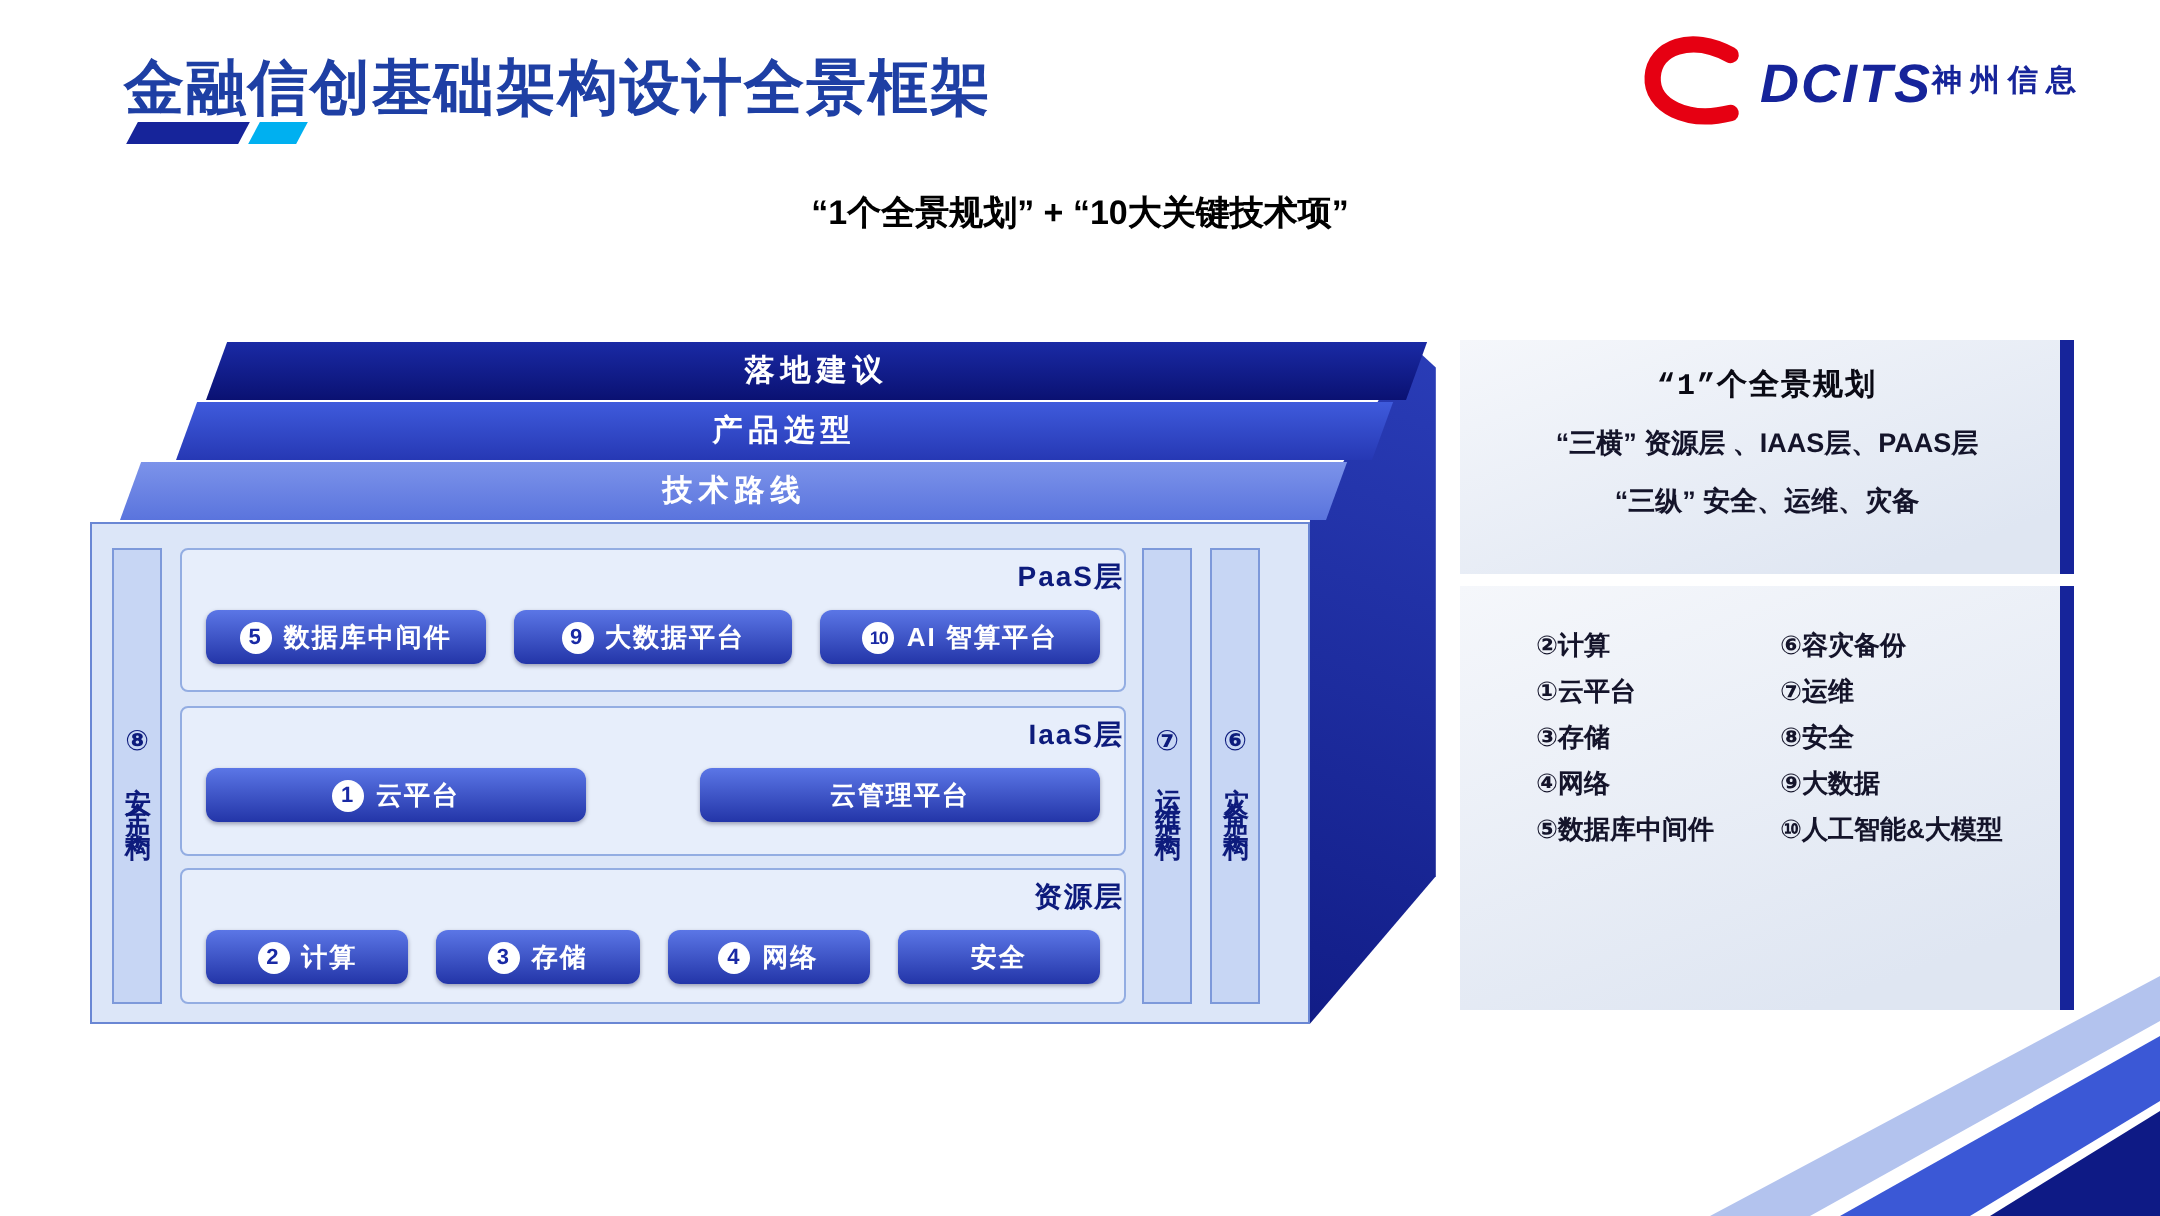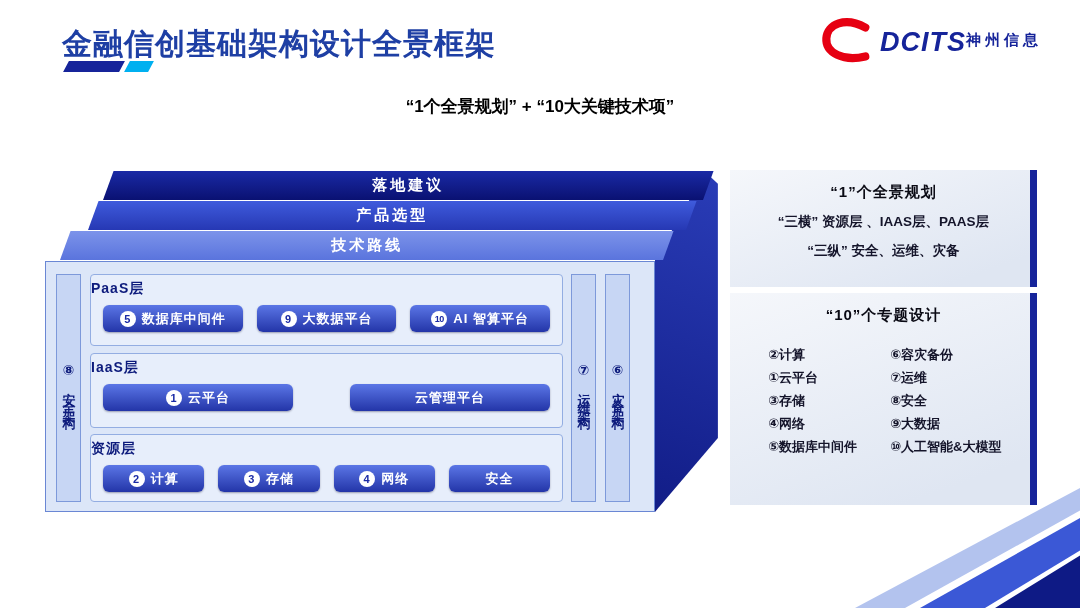--- a/index.html
+++ b/index.html
@@ -68,21 +68,21 @@
   .vbar-r1 { left: 525px; }
   .vbar-r2 { left: 559px; }
 
   .section {
     position: absolute; left: 44px; width: 473px; box-sizing: border-box;
     background: #e7eefb; border: 1px solid #93ade2; border-radius: 4px;
   }
   .sec-paas { top: 12px;  height: 72px; }
   .sec-iaas { top: 91px;  height: 75px; }
   .sec-res  { top: 172px; height: 68px; }
-  .sec-title { text-align: left; font-weight: bold; font-size: 14px; color: #0d1b7c; padding-top: 5px; letter-spacing: 1px; }
+  .sec-title { text-align: right; font-weight: bold; font-size: 14px; color: #0d1b7c; padding-top: 5px; letter-spacing: 1px; }
   .btn-row { display: flex; margin-top: 7px; padding: 0 12px; gap: 14px; }
   .row-iaas { justify-content: space-between; }
   .btn {
     height: 27px; border-radius: 6px; flex: 1;
     background: linear-gradient(180deg, #5b76e6 0%, #2335a8 100%);
     color: #fff; font-weight: bold; font-size: 13px; letter-spacing: 1px;
     display: flex; align-items: center; justify-content: center; gap: 6px;
     box-shadow: 0 1px 2px rgba(0,0,40,.35);
   }
   .btn-cloud { flex: 0 0 190px; }
@@ -95,21 +95,21 @@
   .numbadge.n10 { font-size: 9px; letter-spacing: -0.5px; }
 
   
   .panel {
     position: absolute; left: 730px; width: 307px;
     background: linear-gradient(160deg, #f5f7fb 0%, #dfe6f2 85%);
   }
   .panel-plan { top: 170px; height: 117px; }
   .panel-topics { top: 293px; height: 212px; }
   .panel-accent { position: absolute; right: 0; top: 0; bottom: 0; width: 7px; background: #16249a; }
-  .panel-title { text-align: center; font-weight: bold; font-size: 15px; color: #0a0a14; padding-top: 13px; letter-spacing: 1px; }
+  .panel-title { text-align: center; font-weight: bold; font-size: 15px; color: #0a0a14; padding-top: 13px; letter-spacing: 1px; font-family: Liberation Mono, monospace; }
   .panel-line { text-align: center; font-weight: bold; font-size: 13.5px; color: #14142a; margin-top: 11px; }
   .panel-line:first-of-type { margin-top: 16px; }
   .topic-cols { display: flex; padding: 18px 0 0 38px; }
   .topic-col { list-style: none; margin: 0; padding: 0; }
   .topic-col.col1 { width: 122px; }
   .topic-col li { font-size: 13px; font-weight: bold; color: #14142a; line-height: 23px; white-space: nowrap; }
 
   
   .corner { position: absolute; right: 0; bottom: 0; width: 250px; height: 125px; }
   .corner div { position: absolute; left: 0; top: 0; right: 0; bottom: 0; }
@@ -226,21 +226,20 @@
 
   <div class="panel panel-plan">
     <div class="panel-accent"></div>
     <div class="panel-title">“1”个全景规划</div>
     <div class="panel-line">“三横” 资源层 、IAAS层、PAAS层</div>
     <div class="panel-line">“三纵” 安全、运维、灾备</div>
   </div>
 
   <div class="panel panel-topics">
     <div class="panel-accent"></div>
-    <div class="panel-title">“10”个专题设计</div>
     <div class="topic-cols">
       <ul class="topic-col col1">
         <li>②计算</li>
         <li>①云平台</li>
         <li>③存储</li>
         <li>④网络</li>
         <li>⑤数据库中间件</li>
       </ul>
       <ul class="topic-col">
         <li>⑥容灾备份</li>

